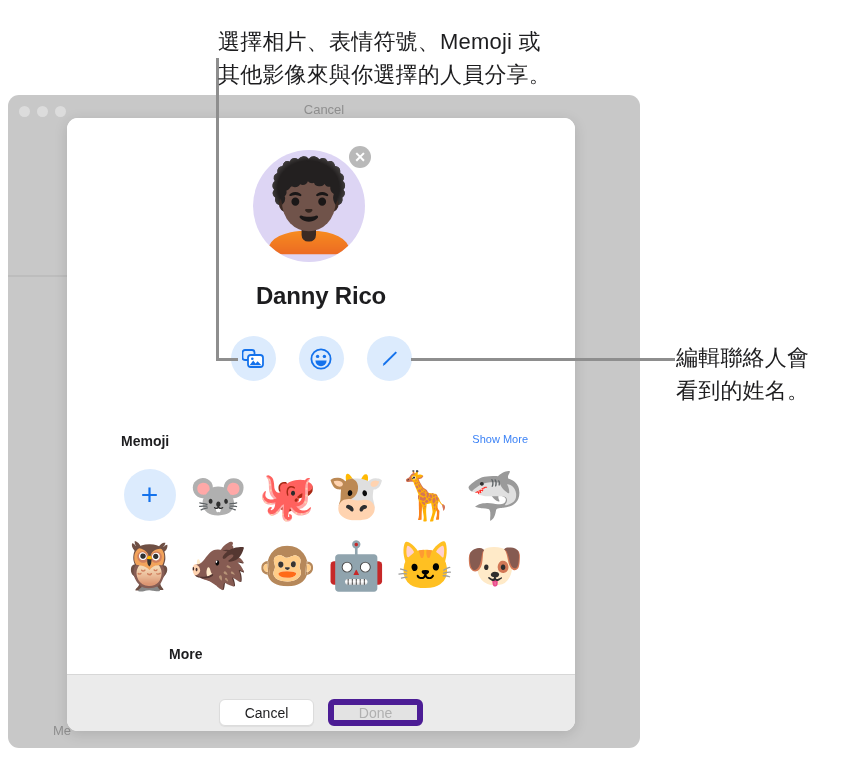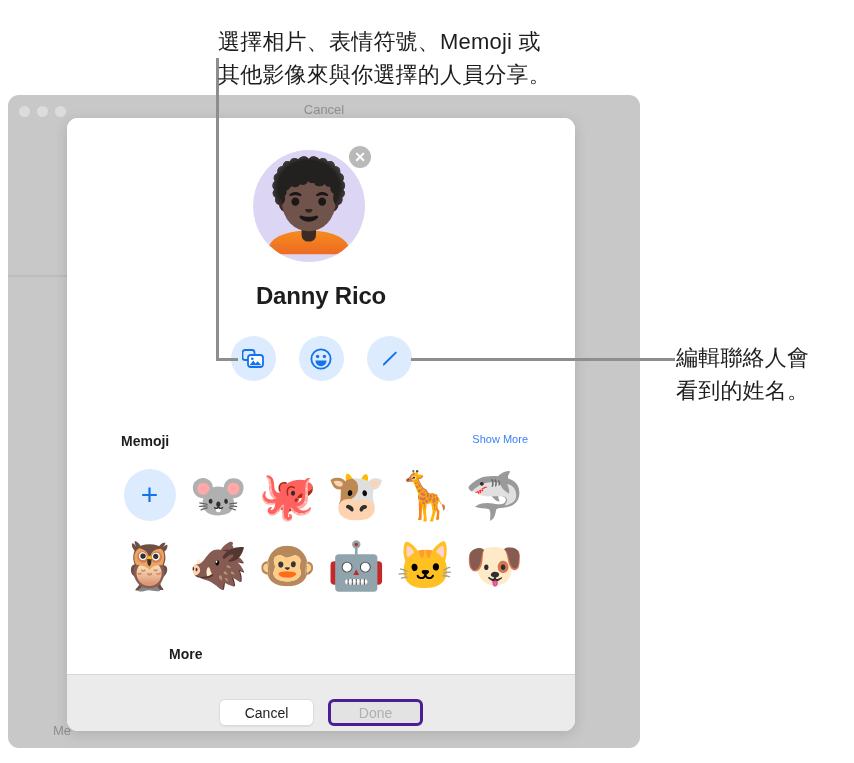--- a/index.html
+++ b/index.html
@@ -305,21 +305,21 @@
   }
   #cancel-button {
     background: #ffffff;
     color: #1d1d1f;
     border: 1px solid #dcdcdc;
     box-shadow: 0 1px 1px rgba(0,0,0,0.06);
   }
   #done-button {
     background: #e3e3e3;
     color: #b0b0b0;
-    border: 3px solid #4c1d95;
+    border: 6px solid #4c1d95;
   }
 </style>
 </head>
 <body>
 
 <div id="bg-window">
   <div id="bg-titlebar">
     <span class="traffic-dot" id="traffic-close"></span>
     <span class="traffic-dot" id="traffic-min"></span>
     <span class="traffic-dot" id="traffic-max"></span>

